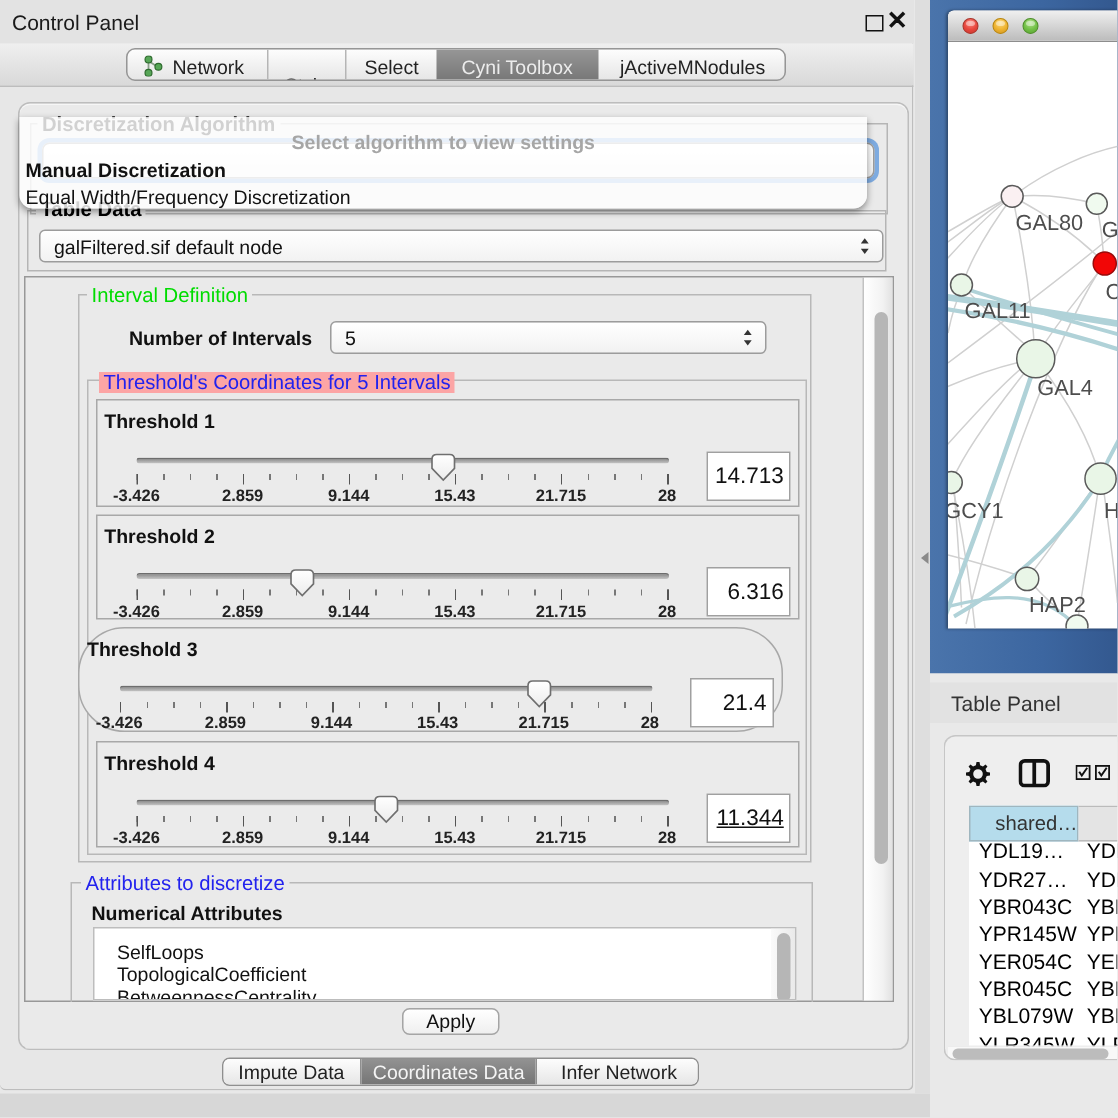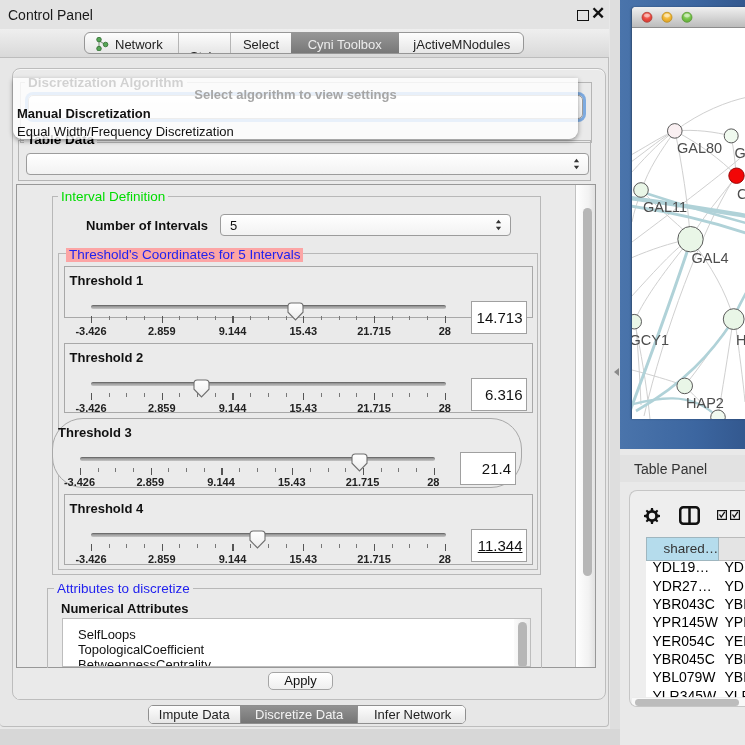--- a/index.html
+++ b/index.html
@@ -54,20 +54,21 @@
   <div class="abs" style="left:12px; top:68px; width:594px; height:632px; background:#eaeaea; border:1px solid #bdbdbd; border-radius:8px; box-shadow:inset 0 1px 0 #f6f6f6;"></div>
 
   <div class="group" style="left:20px; top:82px; width:572px; height:61px; border-color:#b5b5b5;"></div>
   <div class="gtitle" style="left:25px; top:76px; font-weight:bold; background:#eaeaea;">Discretization Algorithm</div>
 
   <div class="abs" style="left:28px; top:95px; width:555px; height:24px; border-radius:5px; background:linear-gradient(#fff,#f0f0f0); border:1px solid #9c9c9c; box-shadow:0 0 0 3px rgba(90,150,220,0.75);"></div>
 
   <div class="group" style="left:18px; top:140px; width:573px; height:41px; border-color:#b5b5b5;"></div>
   <div class="gtitle" style="left:24px; top:133px; font-weight:bold; background:#eaeaea;">Table Data</div>
   <div class="combo" style="left:26px; top:153px; width:563px; height:22px;">
+    <div class="ctext">galFiltered.sif default node</div>
     <svg class="carrows" width="8" height="14" viewBox="0 0 8 14">
         <path d="M4,1 L7,5 L1,5 Z" fill="#333"></path>
         <path d="M4,13 L7,9 L1,9 Z" fill="#333"></path>
       </svg>
   </div>
 
   <div class="abs" style="left:16px; top:184px; width:580px; height:484px; border:1px solid #989898; background:#eaeaea; overflow:hidden;">
 
     <div class="abs" style="left:558px; top:0; width:1px; height:484px; background:#c2c2c2;"></div>
     <div class="abs" style="left:559px; top:0; width:21px; height:484px; background:linear-gradient(90deg,#ffffff,#f2f2f2 60%,#dcdcdc);"></div>
@@ -82,21 +83,21 @@
     <div class="ctext">5</div>
     <svg class="carrows" width="8" height="14" viewBox="0 0 8 14">
         <path d="M4,1 L7,5 L1,5 Z" fill="#333"></path>
         <path d="M4,13 L7,9 L1,9 Z" fill="#333"></path>
       </svg>
   </div>
 
   <div class="group" style="left:58px; top:253px; width:480px; height:317px; border-color:#b8b8b8;"></div>
   <div class="gtitle" style="left:66px; top:248px; color:#2222ee; background:#fca5a5;">Threshold's Coordinates for 5 Intervals</div>
 
-  <div class="tpanel" style="left:63.5px; top:266px; width:469.5px; height:52px;">
+  <div class="tpanel" style="left:63.5px; top:266px; width:469.5px; height:72px;">
     <div class="ttitle">Threshold 1</div>
     <div class="track" style="left:26.5px; top:38px; width:355px;"></div>
     <div class="minorticks" style="left:26.5px; top:49px; width:356px;"></div>
     <div class="majorticks" style="left:26.5px; top:49px; width:356px;"></div>
     <div class="ticklabel" style="left:26.5px; top:57.5px;">-3.426</div>
     <div class="ticklabel" style="left:97.25px; top:57.5px;">2.859</div>
     <div class="ticklabel" style="left:168.0px; top:57.5px;">9.144</div>
     <div class="ticklabel" style="left:238.75px; top:57.5px;">15.43</div>
     <div class="ticklabel" style="left:309.5px; top:57.5px;">21.715</div>
     <div class="ticklabel" style="left:380.25px; top:57.5px;">28</div>
@@ -189,21 +190,21 @@
     <div class="abs" style="left:451px; top:0; width:18px; height:49px; background:linear-gradient(90deg,#fafafa,#e8e8e8);"></div>
     <div class="abs" style="left:455px; top:3px; width:9px; height:46px; background:#b6b6b6; border-radius:5px;"></div>
   </div>
 
   <div class="abs" style="left:17px; top:668px; width:578px; height:31px; background:#eaeaea;"></div>
 
   <div class="abs" style="left:268px; top:672px; width:65px; height:18px; background:linear-gradient(#ffffff,#efefef); border:1px solid #a5a5a5; border-radius:5px; text-align:center; font-size:13px; color:#111; line-height:16px;">Apply</div>
 
   <div class="abs" style="left:147.5px; top:705px; width:318.5px; height:19px; border:1px solid #8f8f8f; border-radius:5px; overflow:hidden; background:#fff;">
     <div class="btab" style="left:0; width:92.5px; line-height:18px;">Impute Data</div>
-    <div class="btab dark" style="left:92.5px; width:117.3px; line-height:18px;">Discretize Data</div>
+    <div class="btab dark" style="left:92.5px; width:117.3px; line-height:18px;">Coordinates Data</div>
     <div class="btab" style="left:209.8px; width:108.7px; border-right:none; line-height:18px;">Infer Network</div>
   </div>
 </div>
 
 <div class="abs" style="left:0; top:729px; width:620px; height:16px; background:#d7d7d7;"></div>
 
 <div class="abs" style="left:610px; top:0; width:10px; height:729px; background:#dedede;"></div>
 <div class="abs" style="left:614px; top:368px; width:0; height:0; border-top:4px solid transparent; border-bottom:4px solid transparent; border-right:5px solid #8a8a8a;"></div>
 
 <div class="abs" style="left:620px; top:0; width:137px; height:449px; background:linear-gradient(90deg,#4a74ab,#3c66a0 55%,#31558b); overflow:hidden;">

